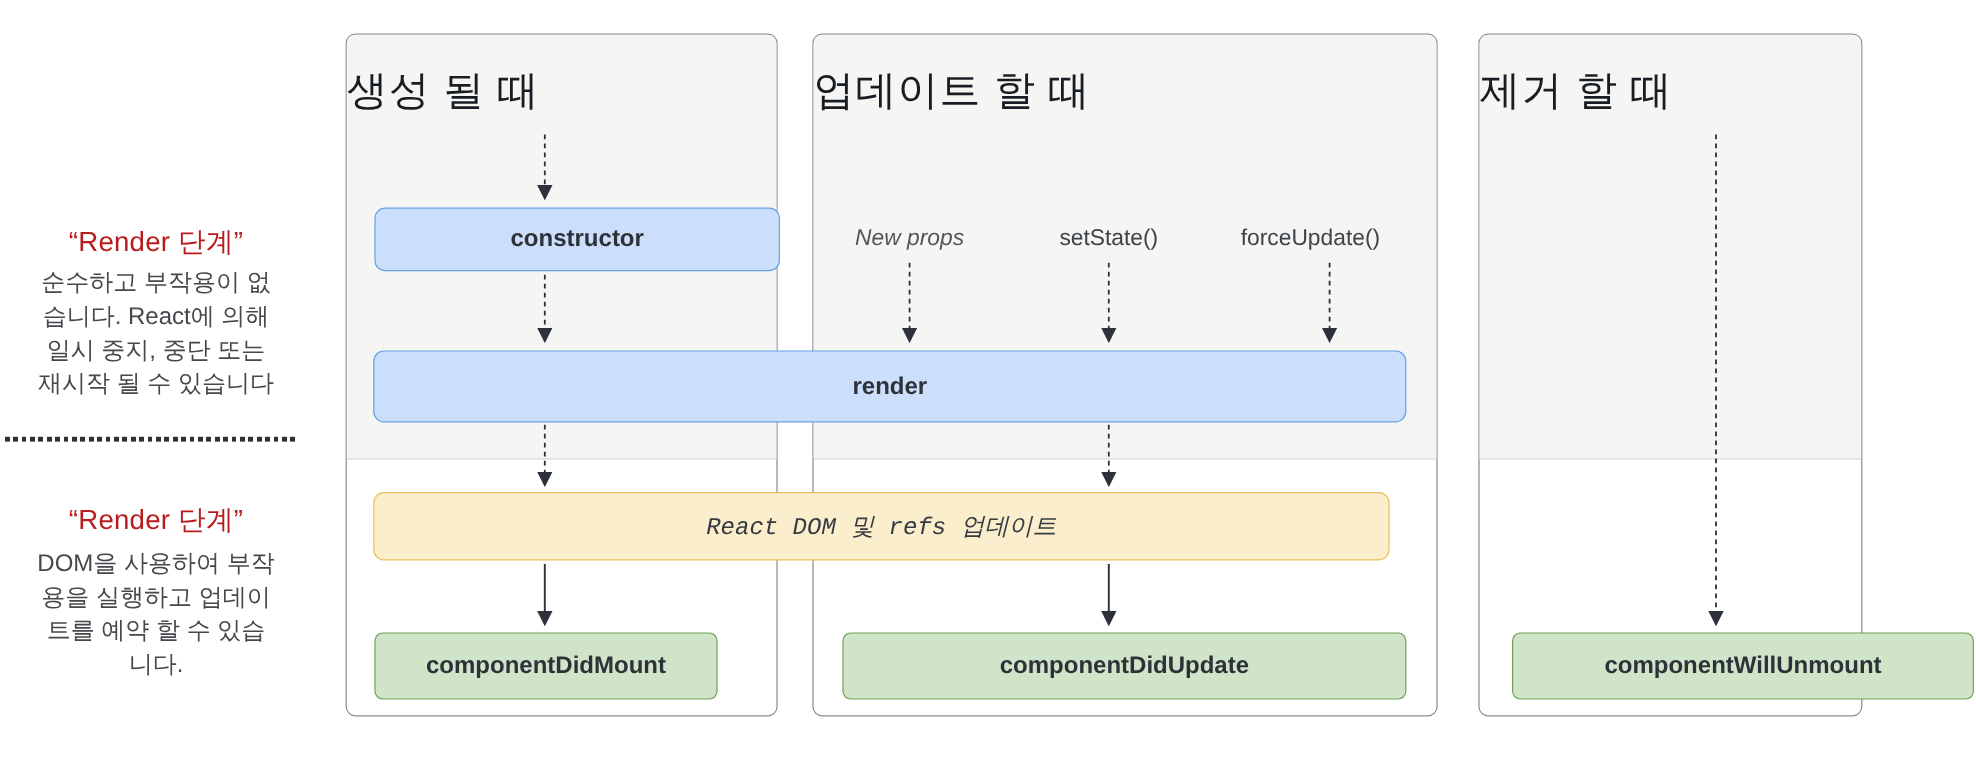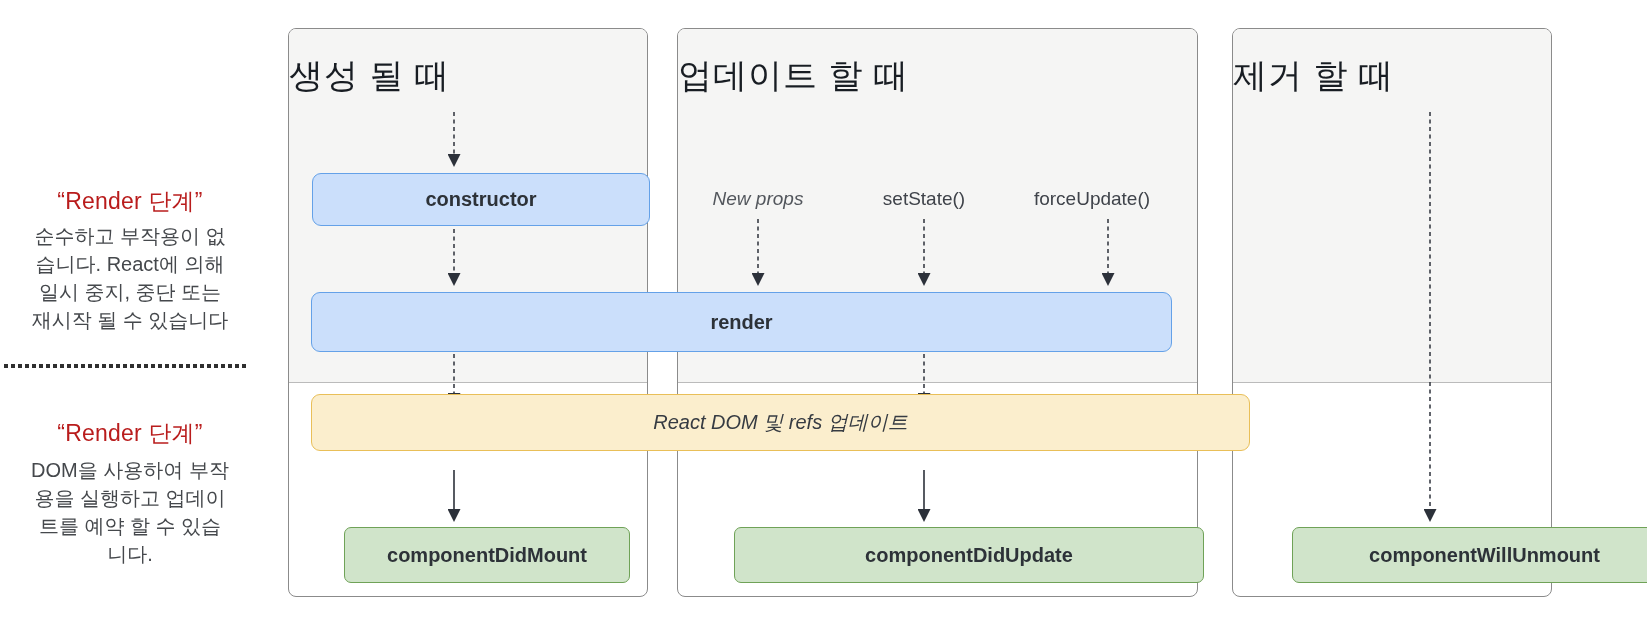--- a/index.html
+++ b/index.html
@@ -37,25 +37,25 @@
   .trigger.italic{font-style:italic;color:#52565c;}
 
   
   .arrows{position:absolute;left:0;top:0;z-index:4;pointer-events:none;}
 
   
   .node{position:absolute;z-index:5;display:flex;align-items:center;justify-content:center;
        box-sizing:border-box;font-size:20px;color:var(--ink);}
   .node.blue{background:var(--blue-fill);border:1px solid var(--blue-border);border-radius:9px;font-weight:bold;}
   .node.yellow{background:var(--yellow-fill);border:1px solid var(--yellow-border);border-radius:9px;font-style:italic;color:#363b42;}
-  .node.green{background:var(--green-fill);border:1px solid var(--green-border);border-radius:7px;font-weight:bold;margin-left:32px;}
+  .node.green{background:var(--green-fill);border:1px solid var(--green-border);border-radius:7px;font-weight:bold;}
 
   .n-constructor{left:312px;top:173px;width:338px;height:53px;justify-content:center;}
   .n-render{left:311px;top:292px;width:861px;height:60px;}
-  .n-reactdom{left:311px;top:394px;width:939px;height:57px;}
+  .n-reactdom{left:311px;top:410px;width:847px;height:57px;font-family:Liberation Mono, monospace;}
   .n-didmount{left:312px;top:527px;width:286px;height:56px;}
   .n-didupdate{left:702px;top:527px;width:470px;height:56px;}
   .n-willunmount{left:1260px;top:527px;width:385px;height:56px;}
 </style>
 </head>
 <body>
 
 <div class="canvas">
 
   <div class="side side-title" style="top:186px">“Render 단계”</div>

